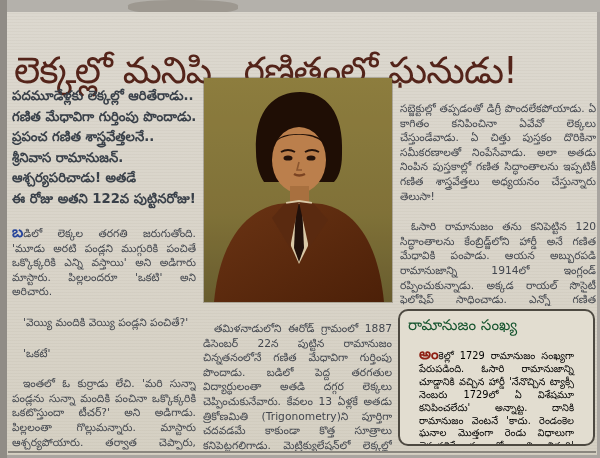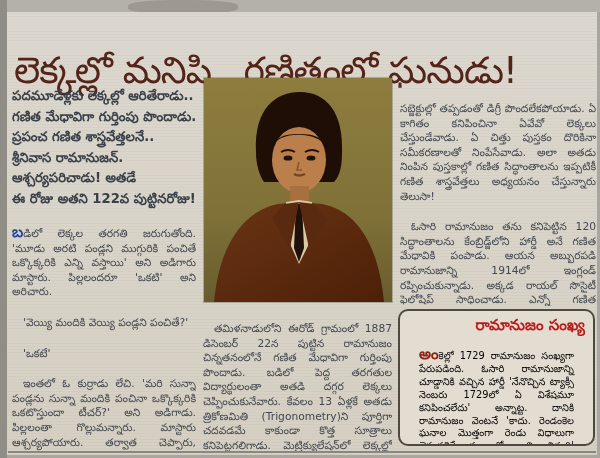--- a/index.html
+++ b/index.html
@@ -43,21 +43,21 @@
     position:absolute;left:204px;top:78px;width:188px;height:224px;
     box-shadow:0 0 0 1px rgba(90,80,60,.35);
   }
   .mid-text{position:absolute;left:203px;top:306px;width:189px;height:146px;overflow:hidden;color:#42464e;}
   .col-right{left:400px;top:86px;width:196px;height:220px;}
   .box{
     position:absolute;left:398px;top:309px;width:197px;height:137px;
     border:2px solid #4d4941;border-radius:10px;background:#e2ddd0;
     padding:5px 8px 4px;box-sizing:border-box;overflow:hidden;
   }
-  .box-title{text-align:right;font-weight:bold;font-size:15px;color:#b91c1c;margin:0 0 3px;}
+  .box-title{text-align:left;font-weight:normal;font-size:15px;color:#14532d;margin:0 0 3px;}
   .box-body{font-size:9.8px;line-height:12.9px;margin:11px;}
   .bottom-rule{position:absolute;left:8px;right:4px;top:451px;height:2px;background:#8b877f;}
 </style>
 </head>
 <body>
 
 <div class="scan-top"></div>
 <div class="scan-smudge"></div>
 
 <div class="paper"></div>

